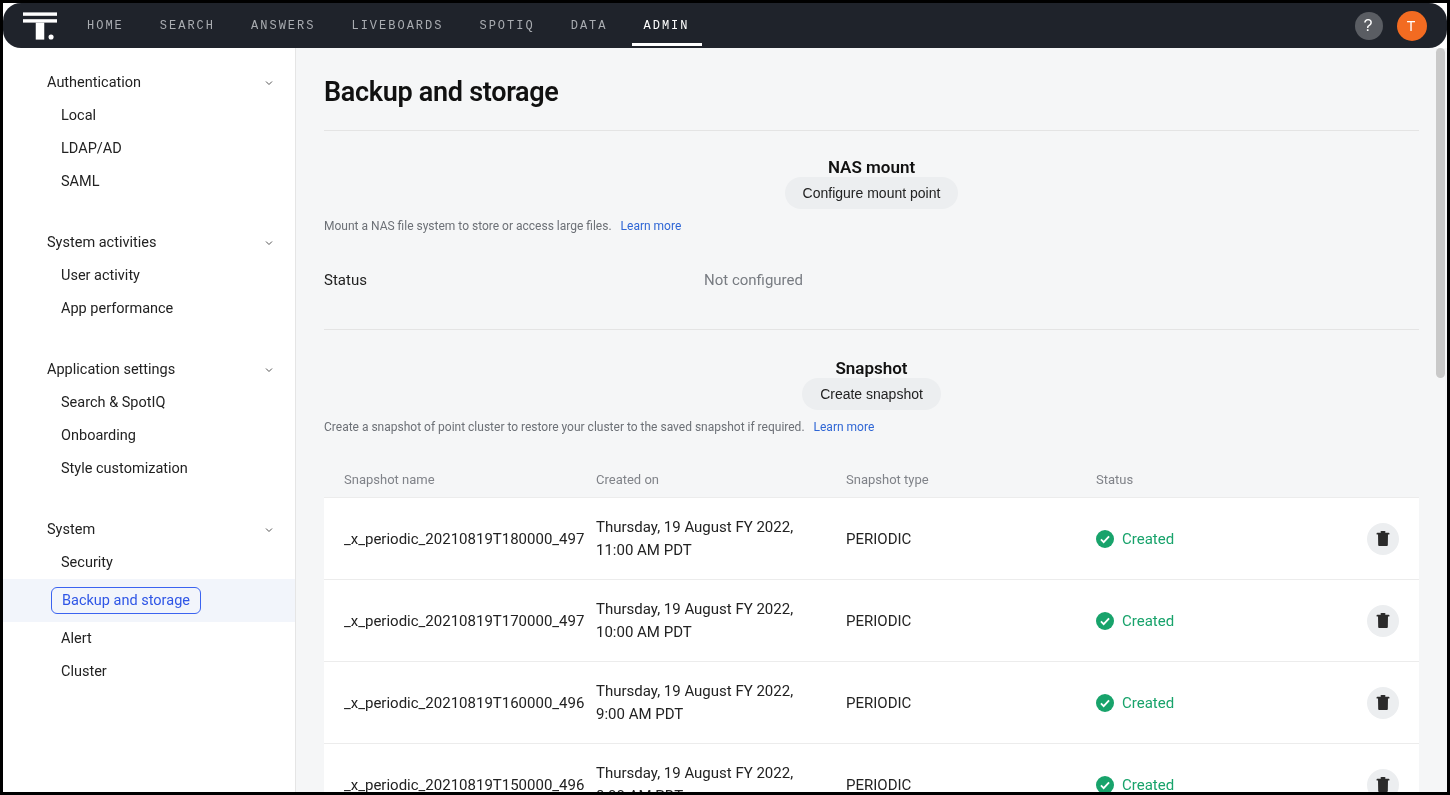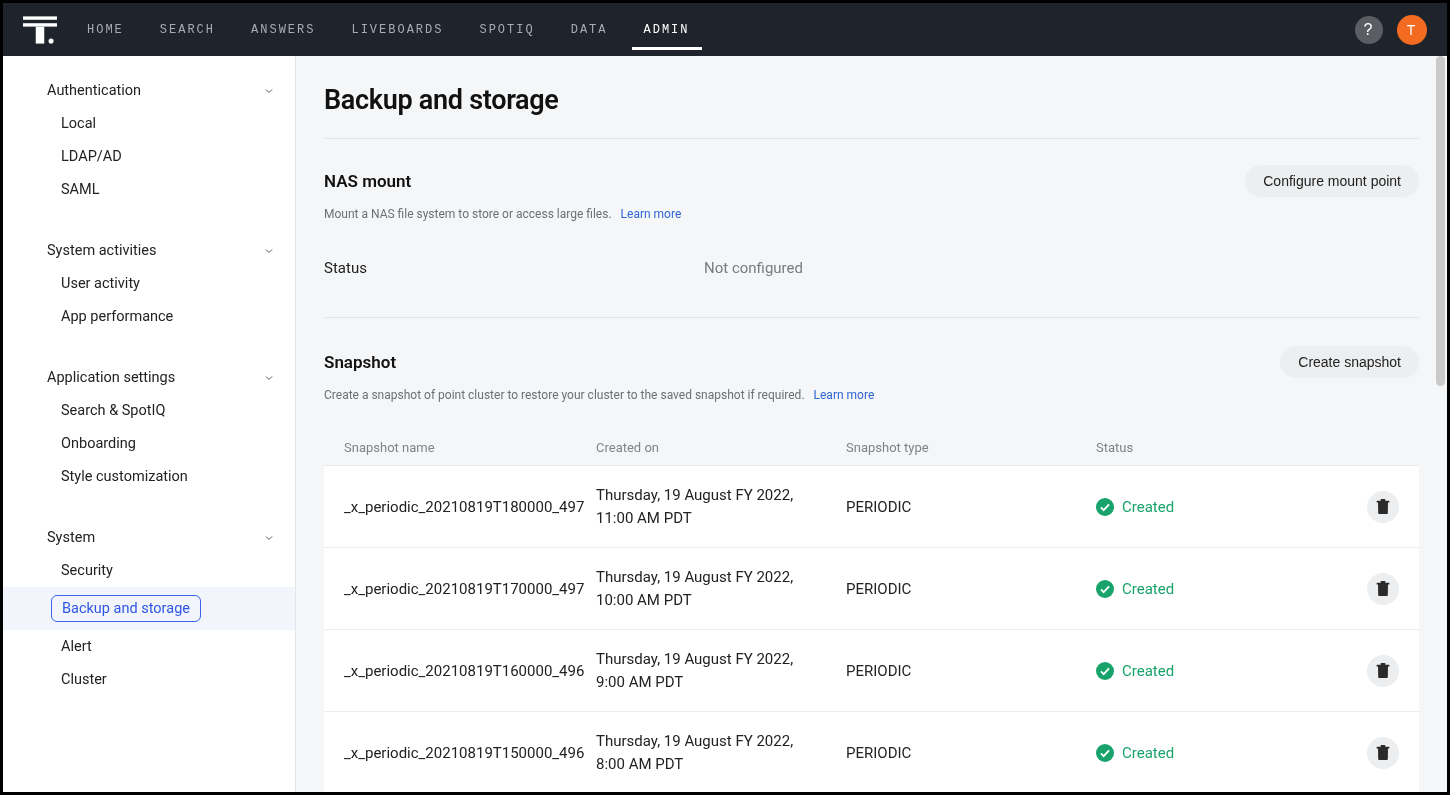--- a/index.html
+++ b/index.html
@@ -1,20 +1,20 @@
 <!DOCTYPE html>
 <html><head>
 <meta charset="utf-8">
 <style>
   * { box-sizing: border-box; margin: 0; padding: 0; }
   html, body { width: 1450px; height: 795px; font-family: -apple-system, BlinkMacSystemFont, "Segoe UI", Roboto, Helvetica, Arial, sans-serif; background:#fff; overflow:hidden;}
   body { border:3px solid #000; position:relative; }
 
   
-  .topbar { height:53px; background:#1f232b; display:flex; align-items:center; padding:0 20px; color:#a9acb1; font-family: "Courier New", monospace; letter-spacing:2px; font-size:12px; }
+  .topbar { height:45px; background:#1f232b; display:flex; align-items:center; padding:0 20px; color:#a9acb1; font-family: "Courier New", monospace; letter-spacing:2px; font-size:12px;border-radius:18px; }
   .logo-wrap { display:flex; align-items:center; margin-right:30px; }
   .logo-svg { width:34px; height:28px; }
   .nav-items { display:flex; gap:36px; }
   .nav-item { cursor:pointer; color:#a9acb1; }
   .nav-item.active { color:#ffffff; position:relative; }
   .nav-item.active::after{ content:""; position:absolute; left:-12px; right:-12px; bottom:-13px; height:3px; background:#fff;}
   .topbar-right { margin-left:auto; display:flex; align-items:center; gap:14px; }
   .help-circle { width:28px; height:28px; border-radius:50%; background:#5a5d63; color:#fff; display:flex; align-items:center; justify-content:center; font-family:Arial; font-size:16px; cursor:pointer;}
   .avatar { width:30px; height:30px; border-radius:50%; background:#f26b21; color:#fff; display:flex; align-items:center; justify-content:center; font-size:14px; font-family:Arial; cursor:pointer;}
 
@@ -28,21 +28,21 @@
   .side-item { padding:8px 20px 8px 58px; font-size:14.5px; color:#222; cursor:pointer; position:relative;}
   .side-item.active-wrap { background:#f2f5fb; }
   .side-item .active-inner { display:inline-block; border:1.5px solid #3b63f0; border-radius:6px; padding:4px 10px; color:#2f56e6; margin-left:-10px;}
   .side-spacer { height:28px; }
 
   
   .main { flex:1; background:#f5f6f7; padding:28px 28px 0 28px; overflow:hidden; position:relative;}
   .page-title { font-size:27px; font-weight:600; color:#111; letter-spacing:-0.3px; margin-bottom:22px;}
   .hr { height:1px; background:#e4e4e4; margin-bottom:26px; }
 
-  .section-row { display:flex; align-items:center; justify-content:space-between; }
+  .section-row { display:flex; align-items:center; justify-content:space-between;flex-direction:column; }
   .section-title { font-size:17px; font-weight:600; color:#111;}
   .pill-btn { background:#eceef0; border:none; border-radius:18px; padding:8px 18px; font-size:14px; color:#222; cursor:pointer;}
   .section-desc { margin-top:10px; font-size:12px; color:#6c7076; }
   .section-desc a, .link { color:#2f66d5; text-decoration:none; cursor:pointer; margin-left:6px;}
 
   .status-row { display:flex; margin-top:38px; font-size:15px; }
   .status-label { width:380px; color:#222; }
   .status-value { color:#787c82; }
 
   .hr2 { height:1px; background:#e4e4e4; margin:40px 0 28px 0; }

